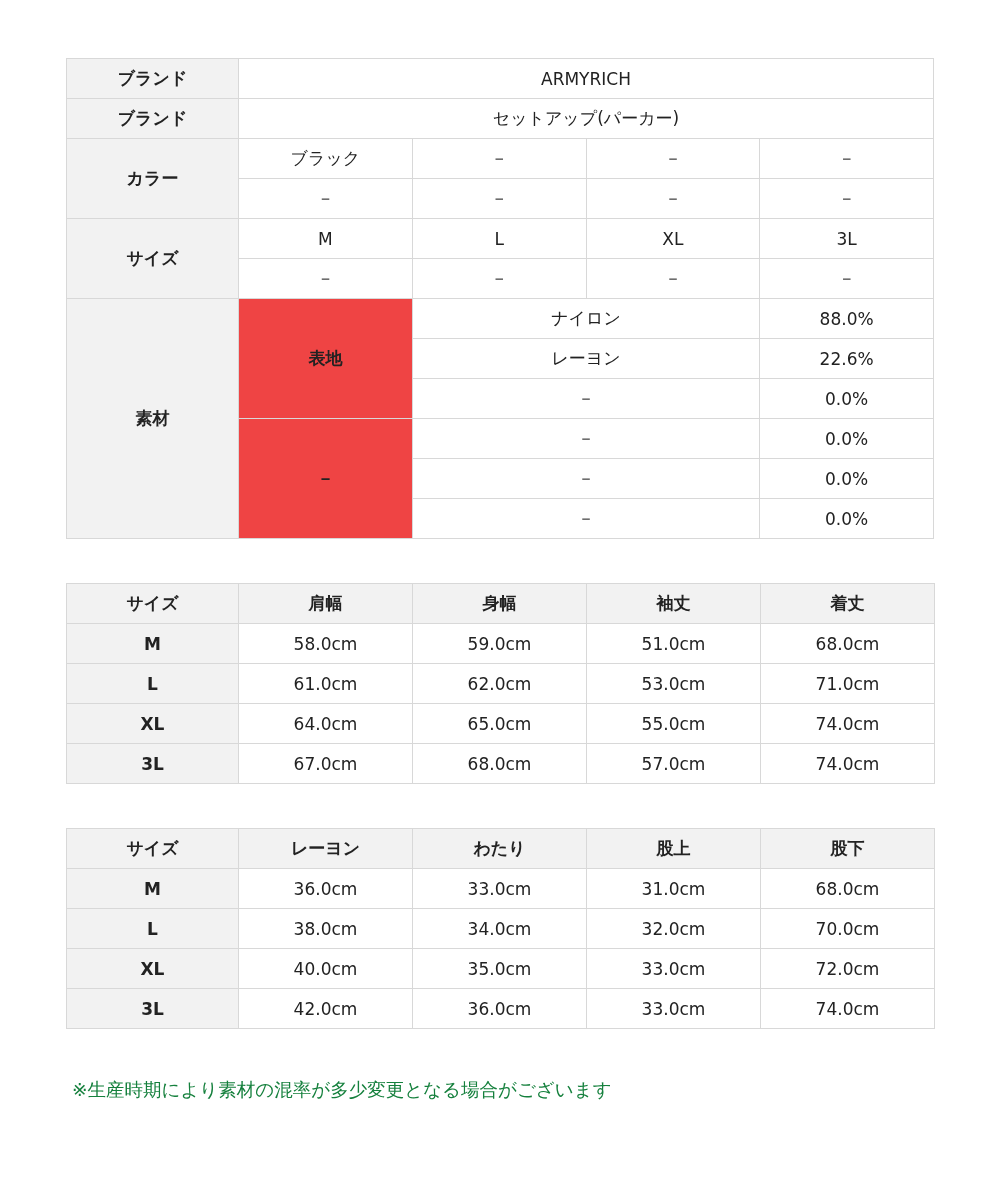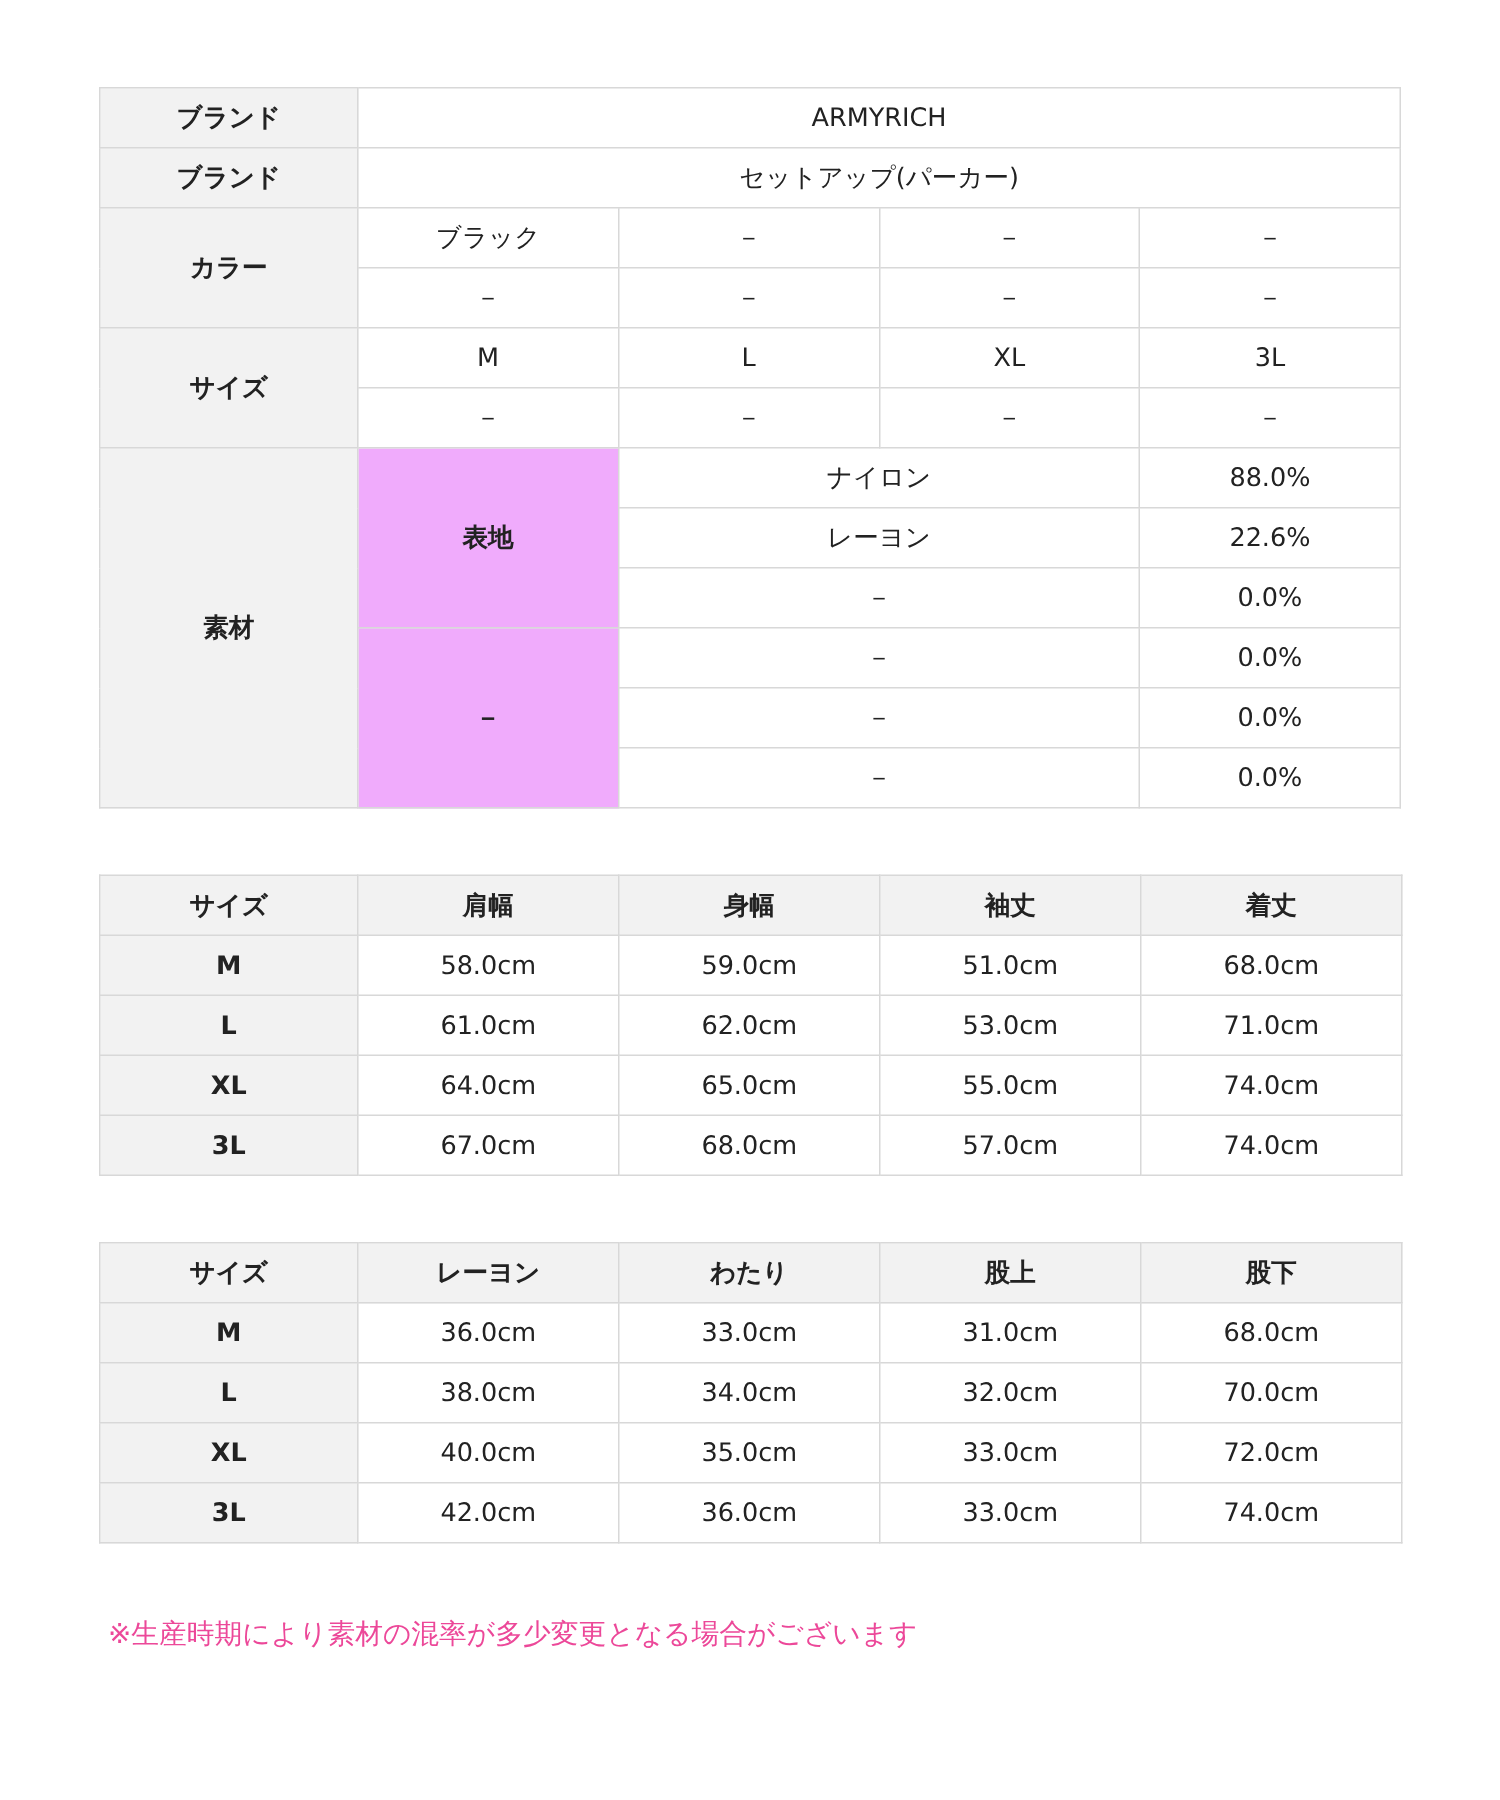--- a/index.html
+++ b/index.html
@@ -55,28 +55,28 @@
 
   .gap-a { height: 44px; }
   .gap-b { height: 44px; }
   .gap-c { height: 52px; }
 
   .notes {
     margin-top: 0;
     padding-left: 6px;
   }
   .note-line {
-    color: #ec4899;
+    color: #15803d;
     font-size: 18.5px;
     line-height: 1.0;
     margin-bottom: 26px;
     white-space: nowrap;
   }
   .mat-sub {
-    background: #f0abfc;
+    background: #ef4444;
     font-weight: bold;
   }
   .mat-name { width: 348px; }
   .mat-pct  { width: 174px; }
 </style>
 </head>
 <body>
 
 <div class="page">
 

